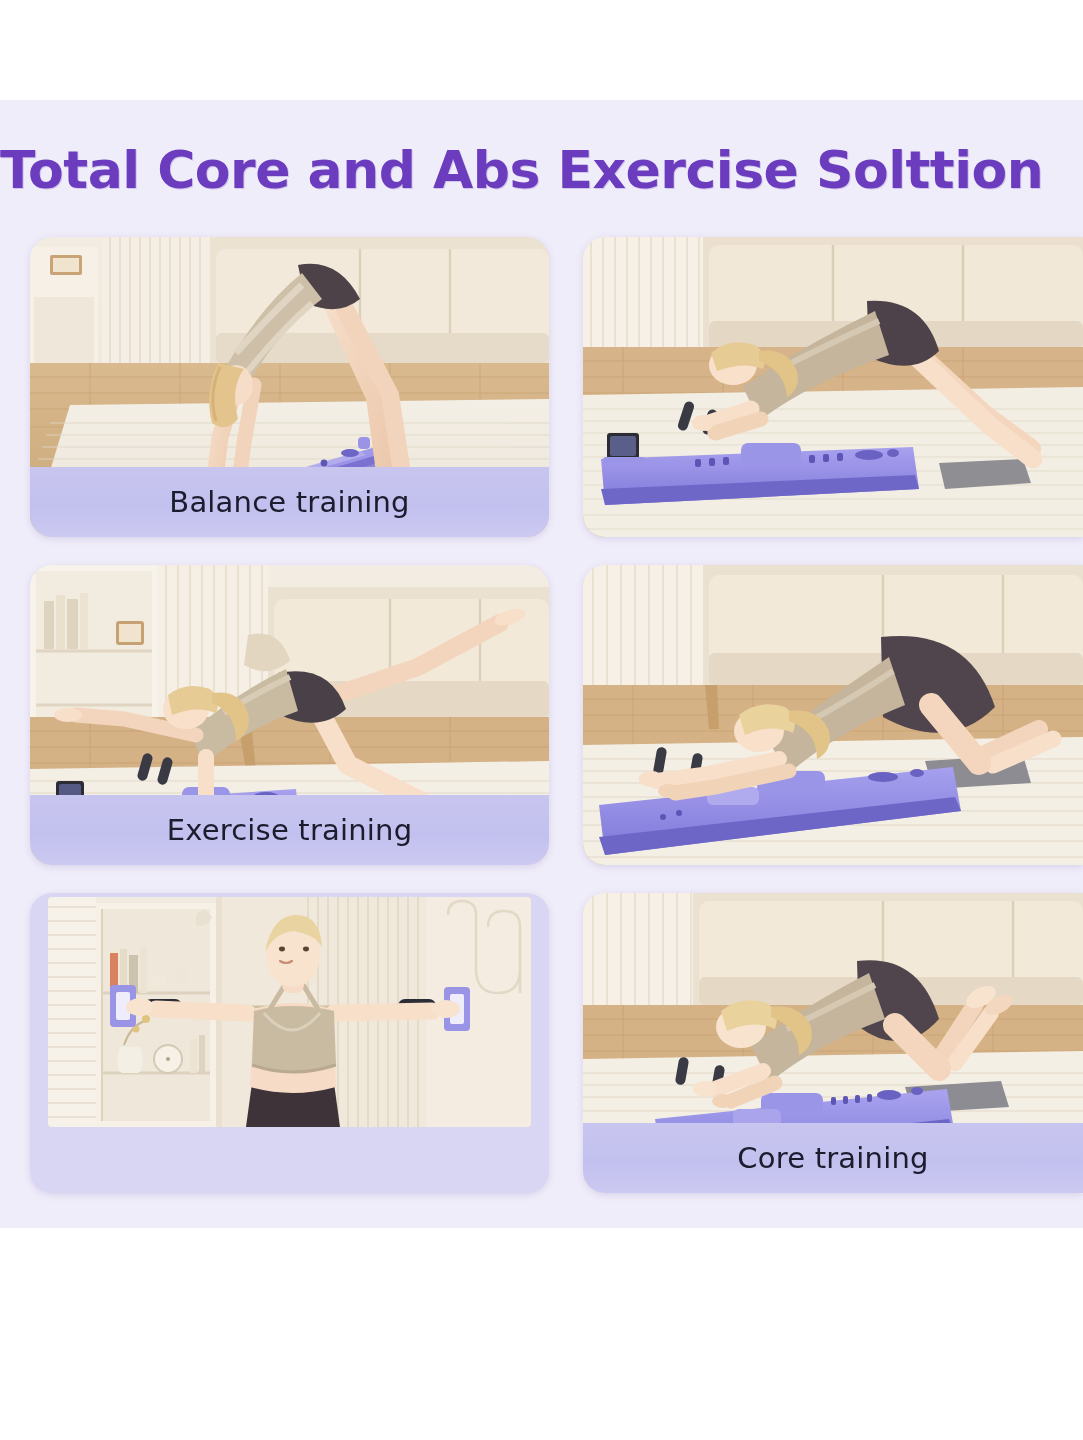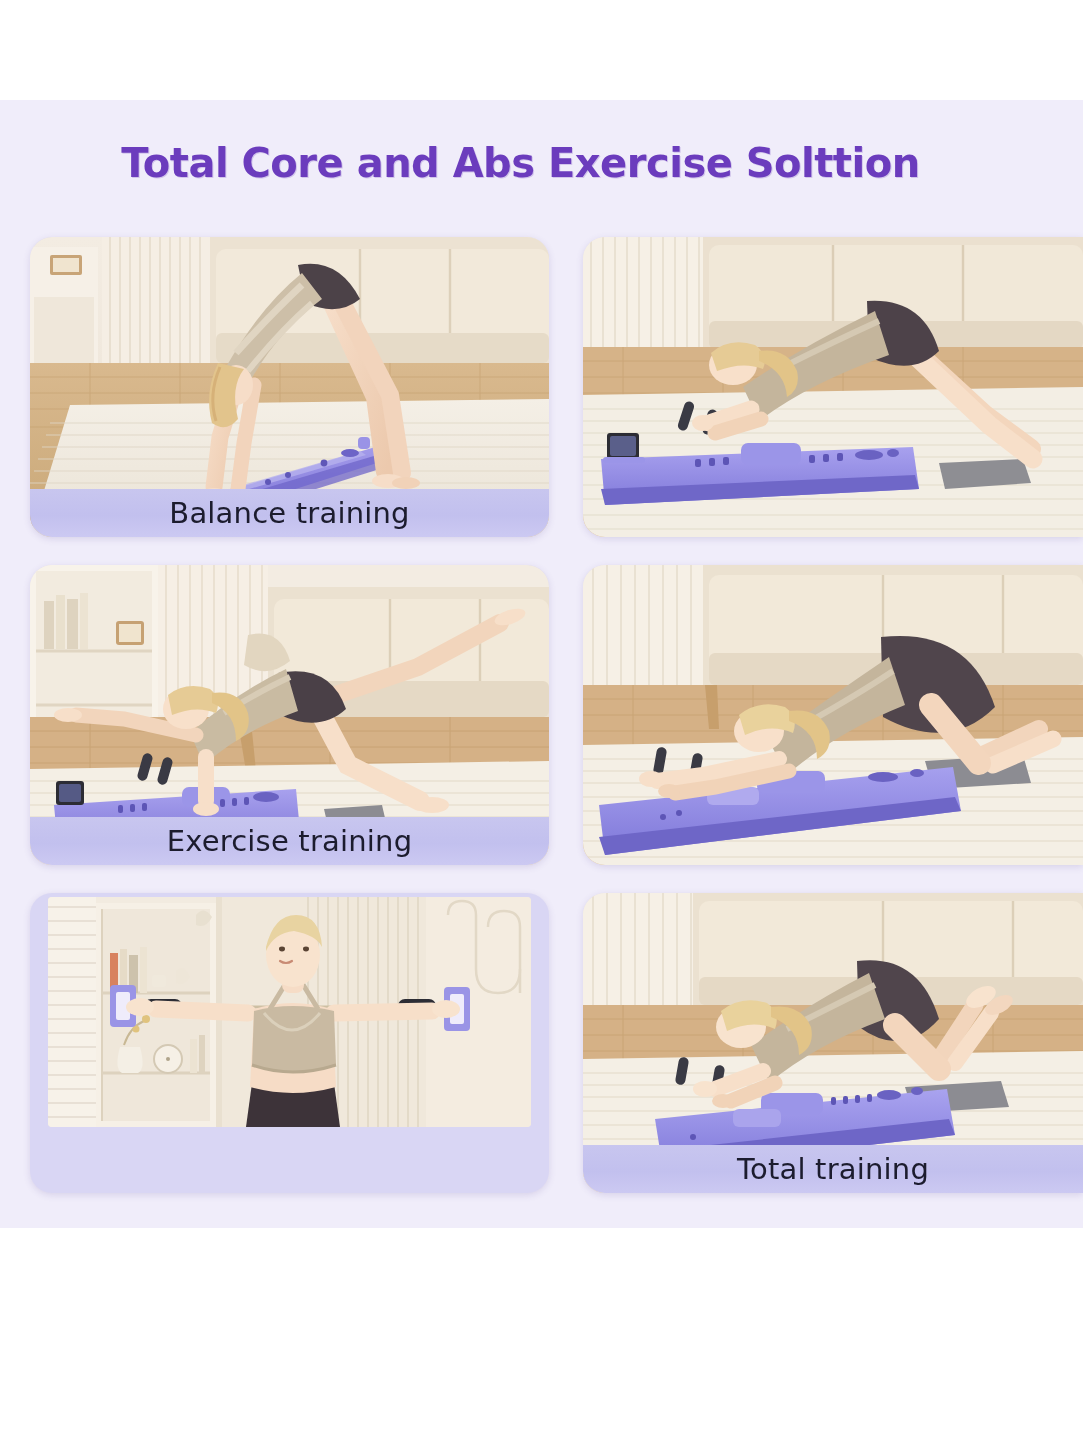--- a/index.html
+++ b/index.html
@@ -28,21 +28,21 @@
     height: 1128px;
     background: #f0edfa;
   }
 
   #page-title {
     position: absolute;
     left: 0;
     top: 140px;
     width: 1041px;
     text-align: center;
-    font-size: 40px;
+    font-size: 52px;
     font-weight: bold;
     letter-spacing: -0.5px;
     color: #6b3cbd;
     font-family: "DejaVu Sans", sans-serif;
     text-shadow: 1px 1px 0 rgba(120,80,190,.25);
     white-space: nowrap;
   }
 
   
   #grid {
@@ -72,21 +72,21 @@
     overflow: hidden;
   }
   .photo svg { display: block; width: 100%; height: 100%; }
 
   
   .caption {
     position: absolute;
     left: 0;
     right: 0;
     bottom: 0;
-    height: 48px;
+    height: 70px;
     display: flex;
     align-items: center;
     justify-content: center;
     background: linear-gradient(180deg, #c8c6ef 0%, #c2c0ee 55%, #ccc9f2 100%);
     font-size: 29px;
     color: #1c1c2e;
     font-family: "DejaVu Sans", sans-serif;
     letter-spacing: .2px;
     border-radius: 0 0 20px 20px;
   }
@@ -638,17 +638,17 @@
             <ellipse cx="122" cy="196" rx="12" ry="8" fill="#f8e3ce"></ellipse>
             <ellipse cx="140" cy="208" rx="11" ry="7" fill="#f1d3b8"></ellipse>
 
             <ellipse cx="158" cy="134" rx="25" ry="21" fill="#f8e3ce"></ellipse>
             <path d="M138 118 Q158 102 184 110 Q198 120 192 136 Q170 126 144 138 Z" fill="#e9d29c"></path>
 
             <path d="M188 114 Q218 110 228 134 Q232 154 216 162 Q216 134 188 124 Z" fill="#e2c488"></path>
           </g>
         </svg>
       </div>
-      <div class="caption">Total training</div>
+      <div class="caption">Core training</div>
     </div>
 
   </div>
 </div>
 
 </body></html>

